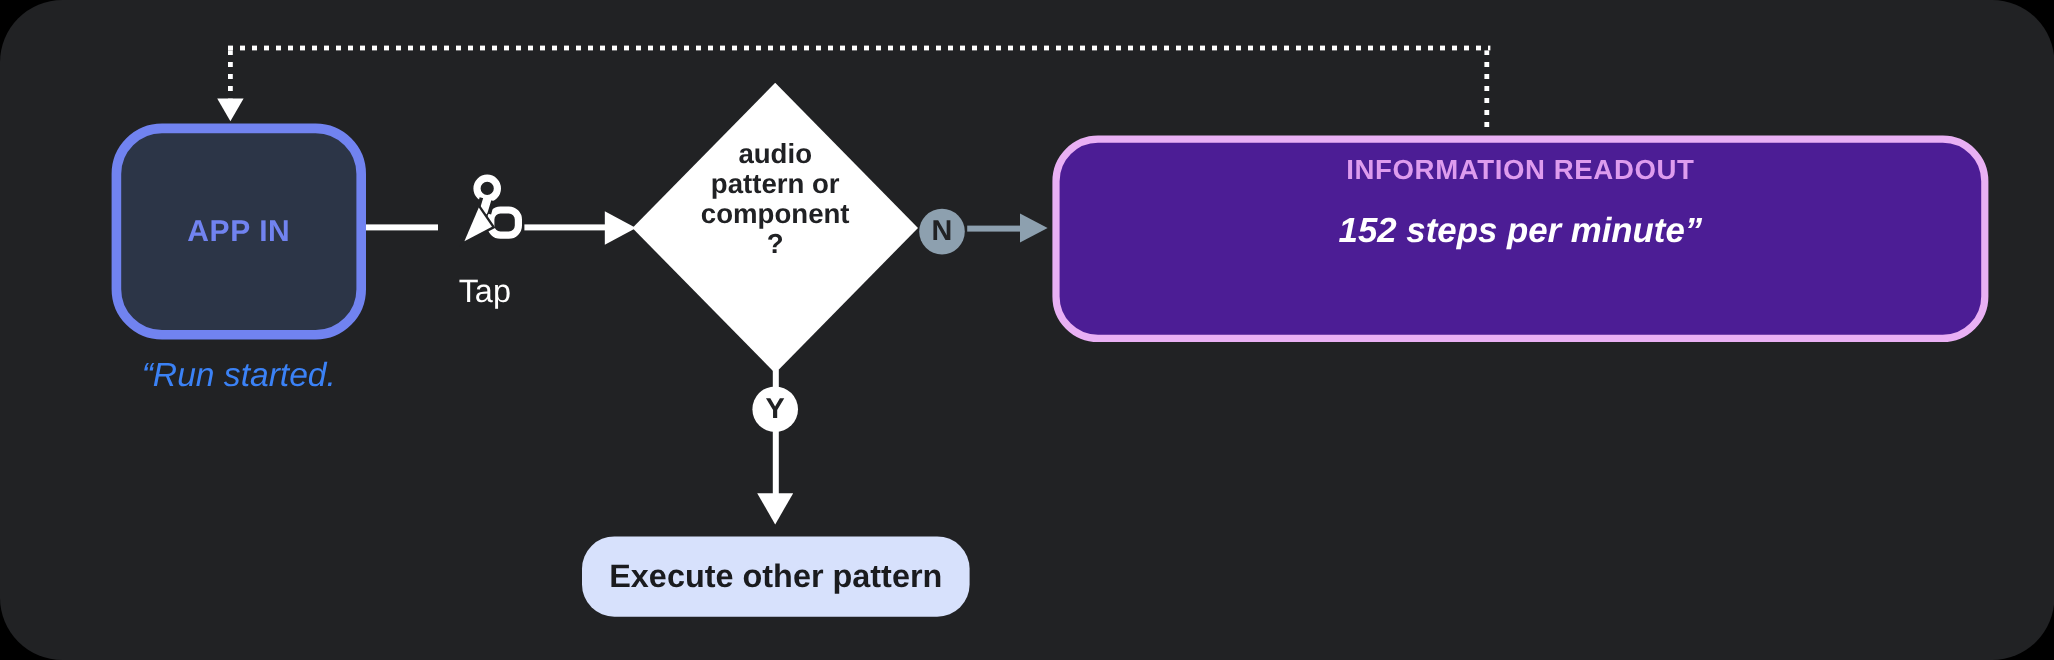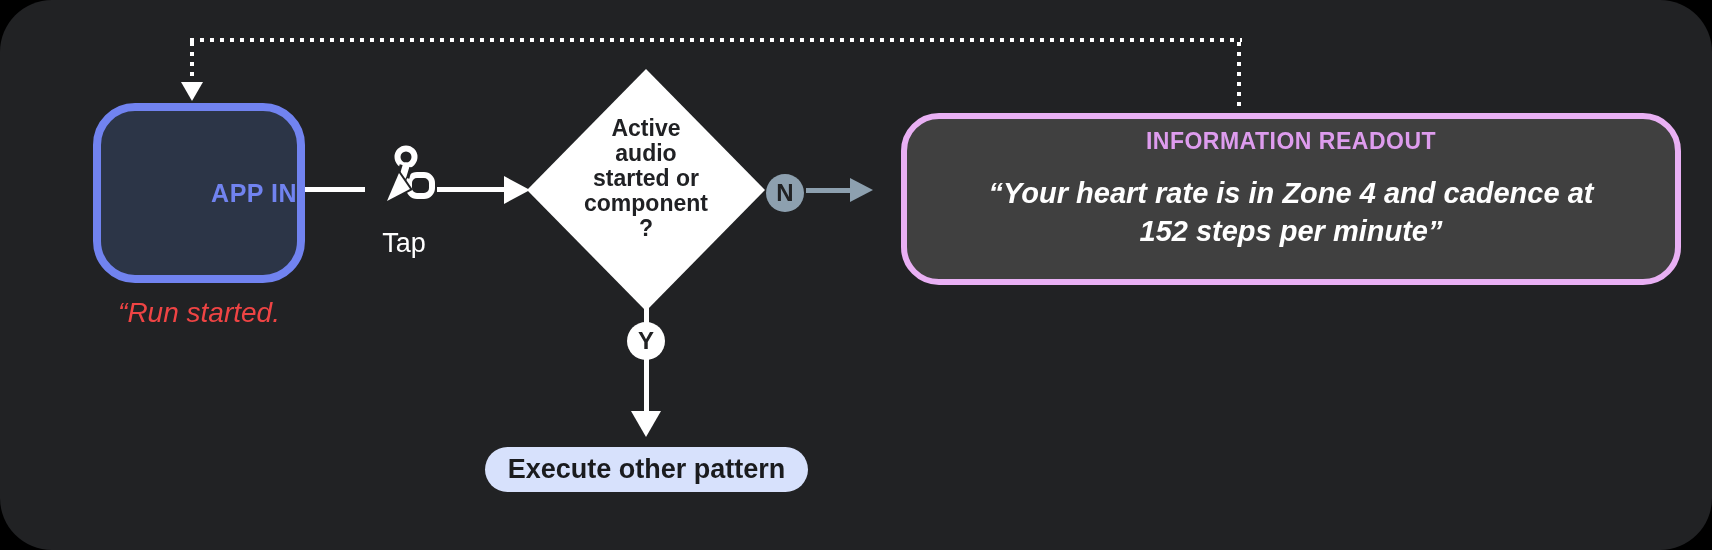--- a/index.html
+++ b/index.html
@@ -3,24 +3,24 @@
 <meta charset="utf-8">
 <style>
   html,body{margin:0;padding:0;background:#000;}
   .stage{position:relative;width:1712px;height:550px;background:#000;overflow:hidden;
          font-family:"Liberation Sans","DejaVu Sans",sans-serif;}
   .card{position:absolute;left:0;top:0;width:1712px;height:550px;background:#212224;border-radius:52px;}
 
   
   .app-node{position:absolute;left:93px;top:103px;width:196px;height:164px;
             background:#2c3547;border:8px solid #7183f0;border-radius:42px;
-            display:flex;flex-direction:column;align-items:flex-end;justify-content:center;}
+            display:flex;flex-direction:column;align-items:center;justify-content:center;}
   .app-node .ln{color:#7183f0;font-weight:bold;font-size:25px;line-height:32px;letter-spacing:.5px;text-align:center;}
   .app-caption{position:absolute;left:58px;top:294px;width:282px;text-align:center;
-               color:#ef4444;font-style:italic;font-size:28px;line-height:38px;}
+               color:#3b82f6;font-style:italic;font-size:28px;line-height:38px;}
 
   
   .seg{position:absolute;background:#fff;}
   .head-right{position:absolute;width:0;height:0;border-top:14px solid transparent;
               border-bottom:14px solid transparent;border-left:26px solid #fff;}
   .head-down{position:absolute;width:0;height:0;border-left:15px solid transparent;
              border-right:15px solid transparent;border-top:26px solid #fff;}
   .head-down-sm{position:absolute;width:0;height:0;border-left:11px solid transparent;
                 border-right:11px solid transparent;border-top:19px solid #fff;}
   .dots-h{position:absolute;height:4px;
@@ -42,28 +42,28 @@
   .badge{position:absolute;width:38px;height:38px;border-radius:50%;
          display:flex;align-items:center;justify-content:center;
          font-weight:bold;font-size:24px;}
   .badge-n{left:766px;top:174px;background:#8da0af;color:#212224;}
   .badge-y{left:627px;top:322px;background:#fff;color:#212224;}
   .seg-slate{position:absolute;background:#8da0af;}
   .head-right-slate{position:absolute;width:0;height:0;border-top:12px solid transparent;
                     border-bottom:12px solid transparent;border-left:23px solid #8da0af;}
 
   
-  .readout{position:absolute;left:901px;top:113px;width:768px;height:160px;
-           background:#404040;border:6px solid #e9b0f4;border-radius:38px;text-align:center;}
+  .readout{position:absolute;left:877px;top:113px;width:768px;height:160px;
+           background:#4c1d95;border:6px solid #e9b0f4;border-radius:38px;text-align:center;}
   .readout-title{margin-top:9px;color:#de9cee;font-weight:bold;font-size:23px;letter-spacing:.5px;}
   .readout-quote{margin-top:19px;color:#fff;font-weight:bold;font-style:italic;
                  font-size:29px;line-height:38px;}
 
   
-  .pill{position:absolute;left:485px;top:447px;width:323px;height:45px;border-radius:27px;
+  .pill{position:absolute;left:485px;top:447px;width:323px;height:67px;border-radius:27px;
         background:#d7e1fc;display:flex;align-items:center;justify-content:center;
         color:#1a1b1e;font-weight:bold;font-size:27px;}
 </style>
 </head>
 <body>
 
 <div class="stage">
   <div class="card">
 
     <div class="dots-h" style="left:190px;top:38px;width:1052px;"></div>
@@ -88,35 +88,33 @@
       <polygon points="11,57 34,45 23,29" fill="#fff"></polygon>
     </svg>
     <div class="tap-label">Tap</div>
     <div class="seg" style="left:437px;top:187px;width:70px;height:5px;"></div>
     <div class="head-right" style="left:504px;top:176px;"></div>
 
     <svg class="diamond-svg" width="238" height="242" viewBox="0 0 238 242">
       <polygon points="119,0 238,121 119,242 0,121" fill="#ffffff"></polygon>
     </svg>
     <div class="diamond-label">
-      <div>Active</div>
       <div>audio</div>
-      <div>started or</div>
+      <div>pattern or</div>
       <div>component</div>
       <div>?</div>
     </div>
 
     <div class="badge badge-n">N</div>
     <div class="seg-slate" style="left:806px;top:188px;width:46px;height:5px;"></div>
     <div class="head-right-slate" style="left:850px;top:178px;"></div>
 
     <div class="readout">
       <div class="readout-title">INFORMATION READOUT</div>
       <div class="readout-quote">
-        <div>“Your heart rate is in Zone 4 and cadence at</div>
         <div>152 steps per minute”</div>
       </div>
     </div>
 
     <div class="seg" style="left:644px;top:308px;width:5px;height:16px;"></div>
     <div class="badge badge-y">Y</div>
     <div class="seg" style="left:644px;top:359px;width:5px;height:54px;"></div>
     <div class="head-down" style="left:631px;top:411px;"></div>
 
     <div class="pill">Execute other pattern</div>

